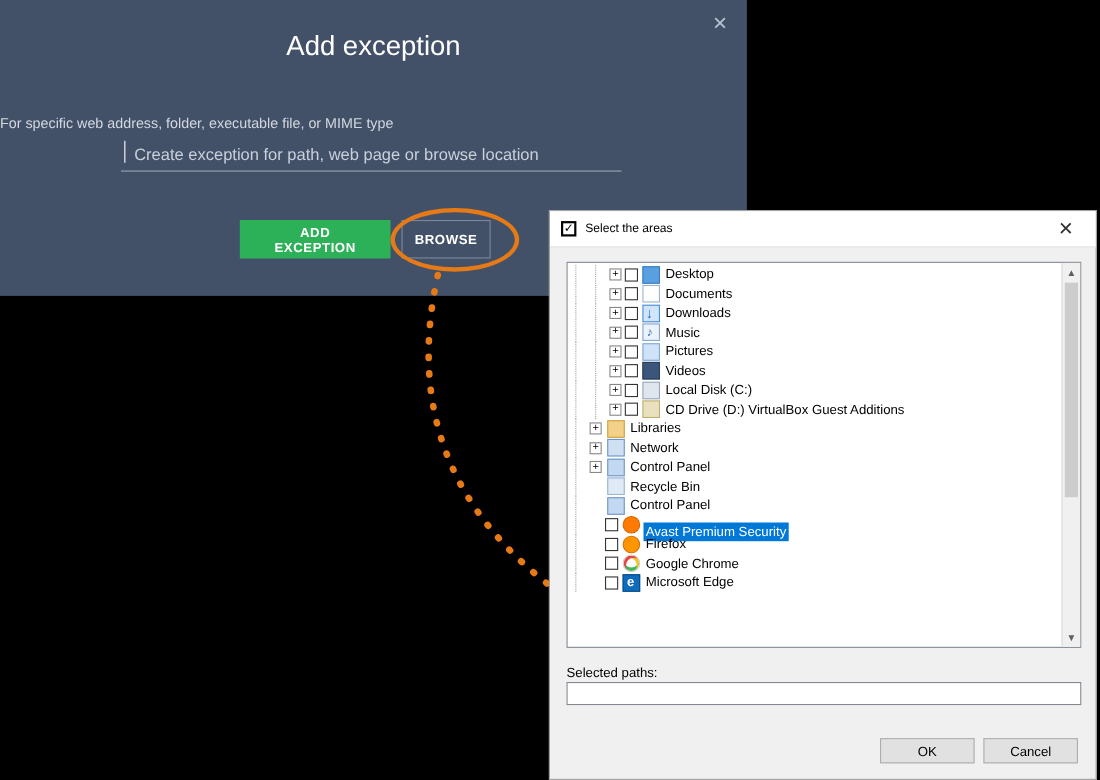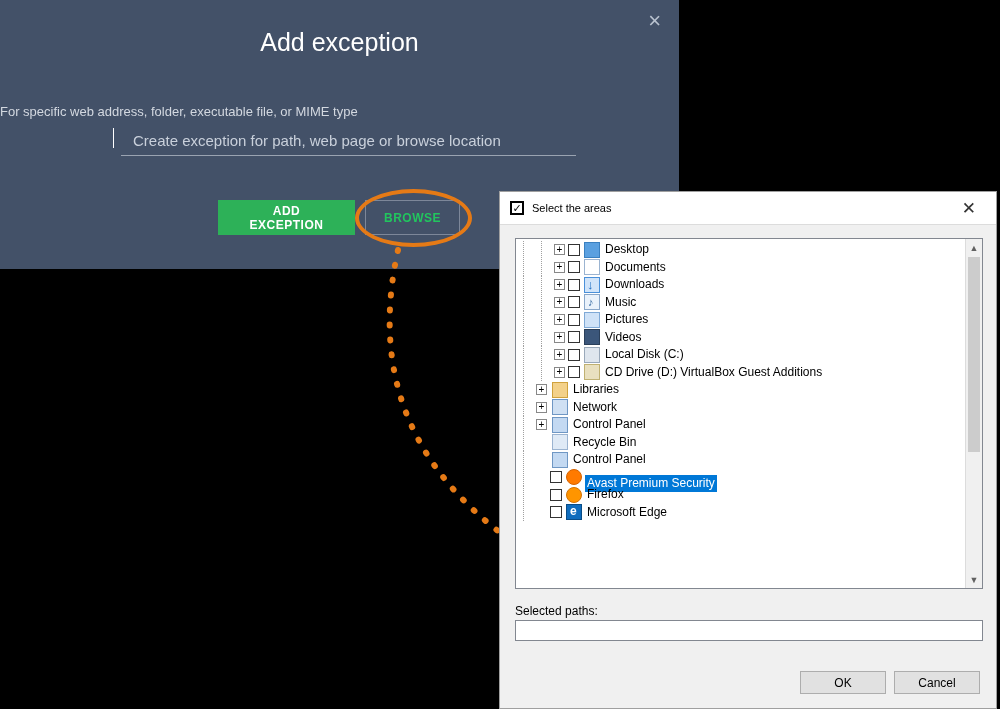--- a/index.html
+++ b/index.html
@@ -41,21 +41,21 @@
     position:absolute;
     left:0; top:76px;
     width:100%;
     text-align:left;
     color:#d3d8e0;
     font-size:13px;
     margin-top:28px;
   }
   .input-field {
     position:absolute;
-    left:121px; top:126px;
+    left:110px; top:126px;
     width:455px; height:30px;
     border:none;
     border-bottom:1px solid #9aa3b1;
     background:transparent;
     color:#fff;
     font-size:15px;
     padding:2px 12px;
     outline:none;
   }
   .input-field::placeholder { color:#c9d0db; }
@@ -83,23 +83,23 @@
     padding:0 20px;
   }
   .btn-green {
     background:#2db158;
     color:#fff;
     border:none;
     width:137px;
   }
   .btn-outline {
     background:transparent;
-    color:#22c55e;
+    color:#ffffff;
     border:1px solid #7d8799;
-    width:95px;
+    width:81px;
   }
 
   
   .ellipse {
     position:absolute;
     left:355px; top:189px;
     width:117px; height:58px;
     border:4px solid #e57a16;
     border-radius:50%;
     pointer-events:none;
@@ -411,20 +411,27 @@
             <span class="dotted-v"></span>
             <span style="display: inline-block; width: 14px;"></span>
             <span class="cb"></span>
             <span class="ficon b-ff"></span>
             <span class="row-label">Firefox</span>
           </div>
           <div class="tree-row">
             <span class="dotted-v"></span>
             <span style="display: inline-block; width: 14px;"></span>
             <span class="cb"></span>
+            <span class="ficon b-gc"></span>
+            <span class="row-label">Google Chrome</span>
+          </div>
+          <div class="tree-row">
+            <span class="dotted-v"></span>
+            <span style="display: inline-block; width: 14px;"></span>
+            <span class="cb"></span>
             <span class="ficon b-edge"></span>
             <span class="row-label">Microsoft Edge</span>
           </div>
         </div>
     </div>
     <div class="tree-scrollbar">
       <div class="sb-arrow top">▲</div>
       <div class="sb-thumb"></div>
       <div class="sb-arrow bot">▼</div>
     </div>

